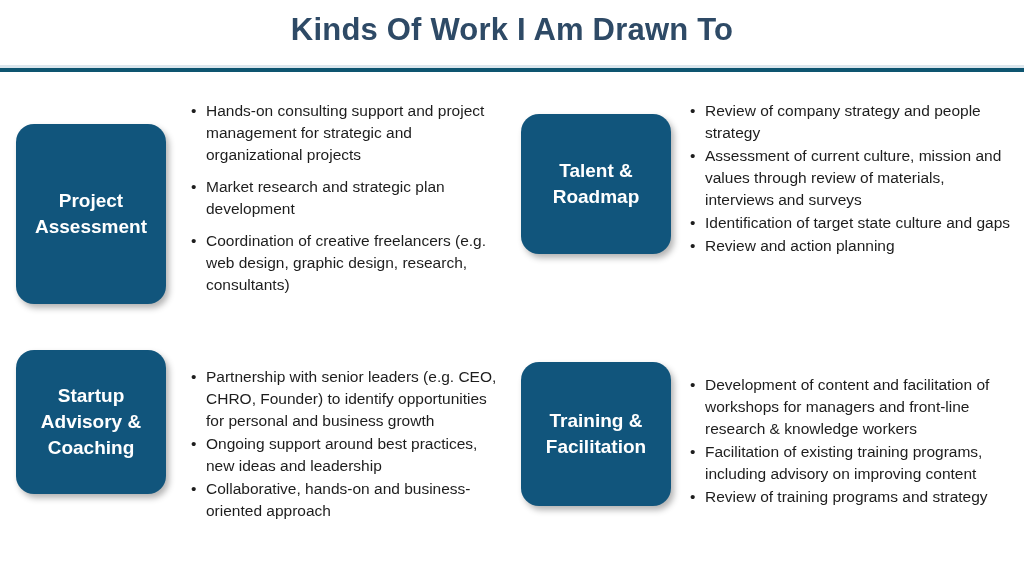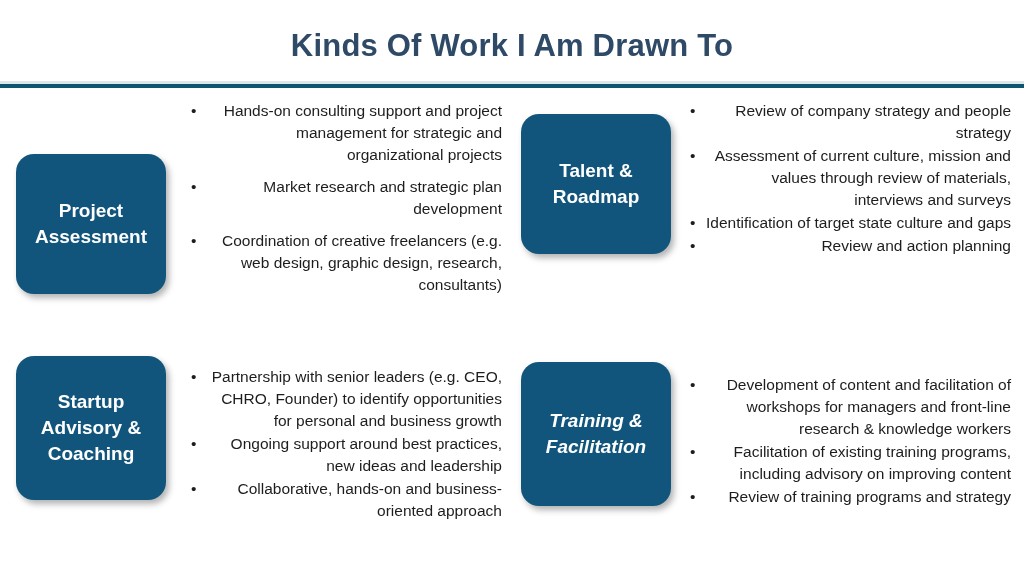--- a/index.html
+++ b/index.html
@@ -12,21 +12,21 @@
     background: #ffffff;
     font-family: "Liberation Sans", sans-serif;
     overflow: hidden;
     position: relative;
   }
 
   
   .slide-header {
     position: absolute;
     left: 0;
-    top: 16px;
+    top: 0;
     width: 1024px;
     height: 52px;
   }
   .slide-title {
     position: absolute;
     left: 0;
     top: 12px;
     width: 1024px;
     text-align: center;
     font-size: 31px;
@@ -77,24 +77,24 @@
     background: #11557c;
     border-radius: 18px;
     display: flex;
     align-items: center;
     justify-content: center;
     text-align: center;
     box-shadow: 3px 4px 6px rgba(0,0,0,0.30);
     box-sizing: border-box;
     padding: 8px 6px;
   }
-  .q-tl .label-box { height: 140px; margin-top: 54px; }
+  .q-tl .label-box { height: 180px; margin-top: 24px; }
   .q-tr .label-box { height: 140px; margin-top: 14px; }
-  .q-bl .label-box { height: 144px; margin-top: 6px; }
-  .q-br .label-box { height: 144px; margin-top: 12px; font-style: italic; }
+  .q-bl .label-box { height: 144px; }
+  .q-br .label-box { height: 144px; margin-top: 12px; }
 
   .label-box-text {
     color: #ffffff;
     font-size: 19px;
     font-weight: bold;
     line-height: 1.38;
   }
 
   
   .bullet-list {
@@ -121,21 +121,21 @@
   .q-br .bullet-item { margin-bottom: 1px; }
 
   .bullet-marker {
     position: absolute;
     left: 1px;
     top: 0;
     font-size: 15.5px;
     line-height: 1.42;
     color: #1d1d1d;
   }
-  .bullet-text { display: block; text-align: right; }
+  .bullet-text { display: block; }
 </style>
 </head>
 <body>
 
 <div class="slide-header">
   <div class="slide-title">Kinds Of Work I Am Drawn To</div>
   <div class="title-divider-soft"></div>
   <div class="title-divider"></div>
 </div>
 

